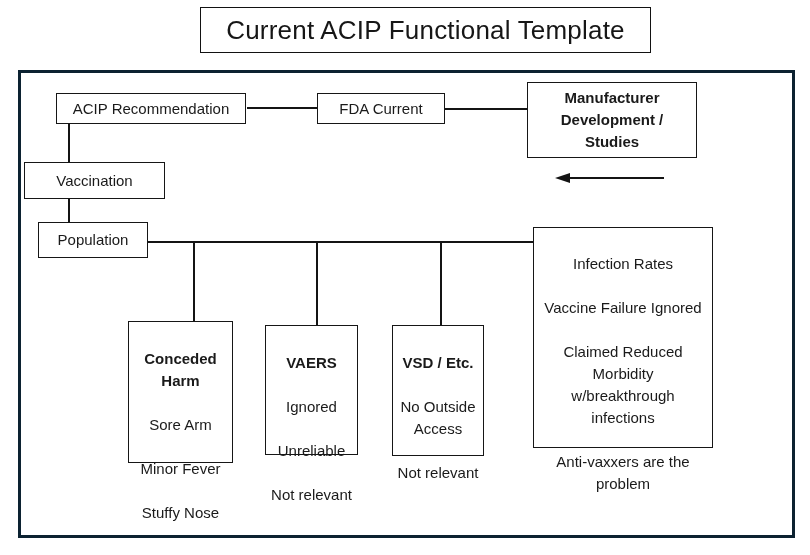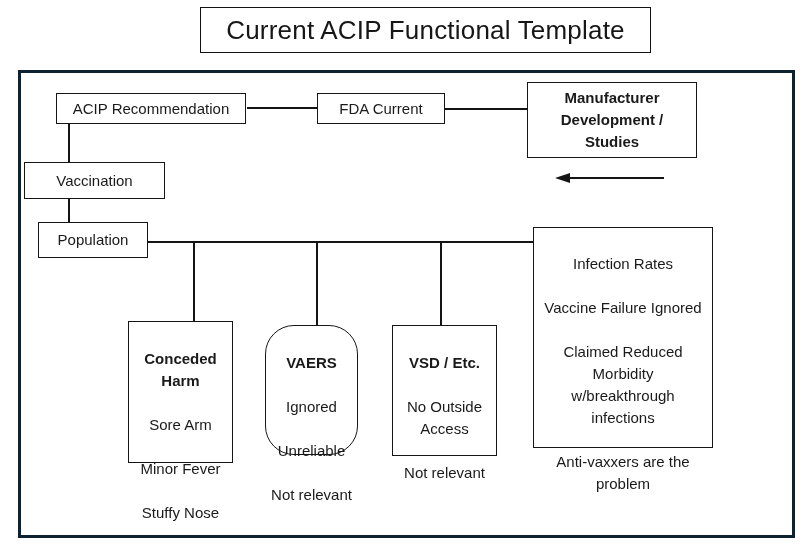--- a/index.html
+++ b/index.html
@@ -40,22 +40,22 @@
     white-space: pre-line;
   }
   .box.flexcenter { display: flex; align-items: center; justify-content: center; }
   .bold { font-weight: bold; }
   .b-acip         { left: 56px;  top: 93px;  width: 190px; height: 31px; }
   .b-fda          { left: 317px; top: 93px;  width: 128px; height: 31px; }
   .b-manufacturer { left: 527px; top: 82px;  width: 170px; height: 76px; font-weight: bold; }
   .b-vaccination  { left: 24px;  top: 162px; width: 141px; height: 37px; }
   .b-population   { left: 38px;  top: 222px; width: 110px; height: 36px; }
   .b-conceded     { left: 128px; top: 321px; width: 105px; height: 142px; padding-top: 4px; }
-  .b-vaers        { left: 265px; top: 325px; width: 93px;  height: 130px; padding-top: 4px; border-radius: 29px; }
-  .b-vsd          { left: 392px; top: 325px; width: 105px; height: 131px; padding-top: 4px; }
+  .b-vaers        { left: 265px; top: 325px; width: 93px;  height: 130px; padding-top: 4px; }
+  .b-vsd          { left: 392px; top: 325px; width: 92px; height: 131px; padding-top: 4px; }
   .b-outcomes     { left: 533px; top: 227px; width: 180px; height: 221px; padding-top: 3px; }
   .box .item { }
   .box .heading { margin-top: 0; }
   .b-outcomes .item:first-child { margin-top: 0; }
   .conn {
     position: absolute;
     background: #141414;
   }
   .arrow-svg { position: absolute; left: 553px; top: 170px; }
 </style>

